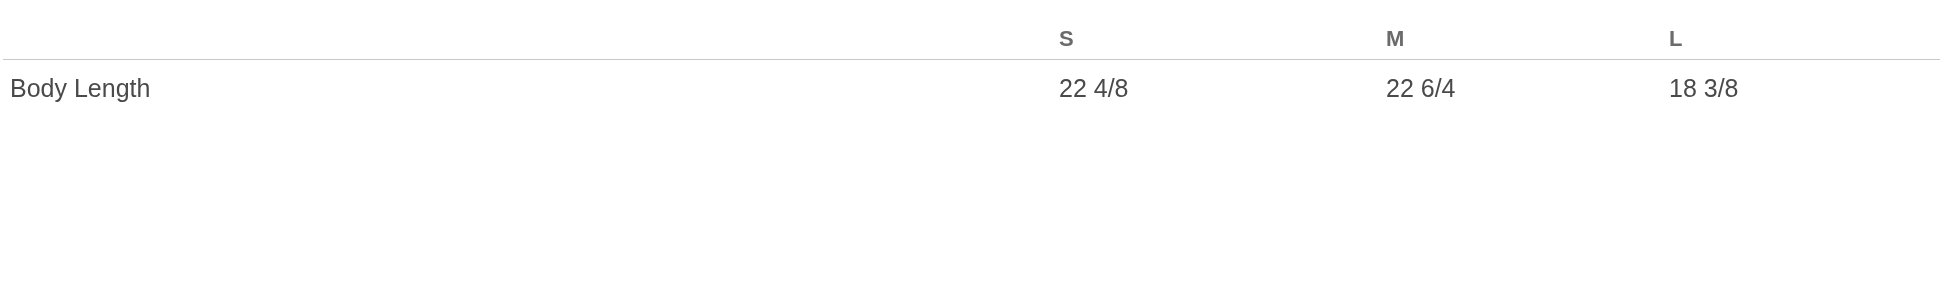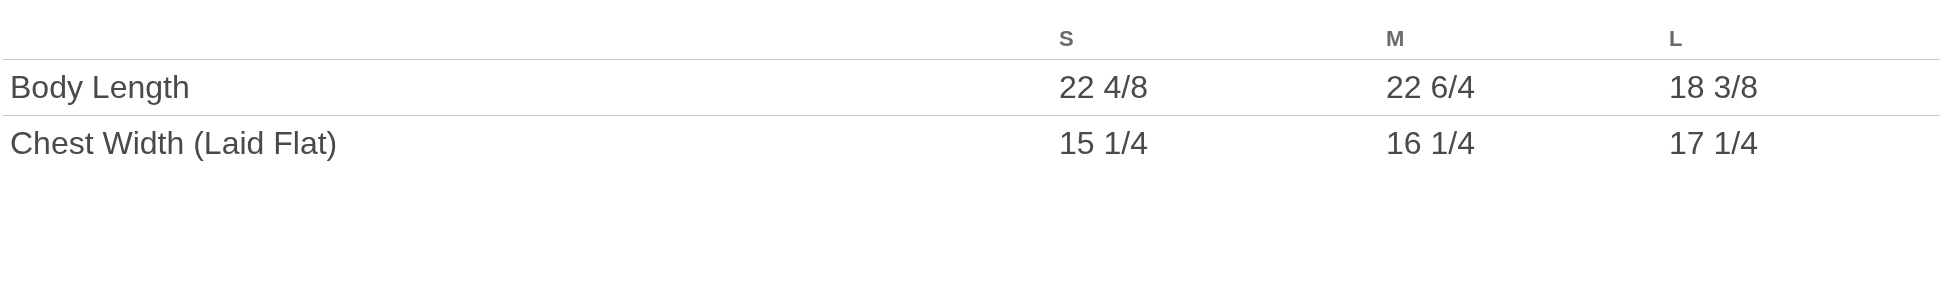--- a/index.html
+++ b/index.html
@@ -60,21 +60,21 @@
 
   tbody tr {
     height: 55px;
   }
 
   tbody td {
     height: 55px;
     padding: 0 0 0 7px;
     text-align: left;
     vertical-align: middle;
-    font-size: 32px;
+    font-size: 25px;
     font-weight: 400;
     color: #4a4a4a;
     line-height: 1.2;
     white-space: nowrap;
     border-top: 1.5px solid #c9c9c9;
     border-bottom: none;
     border-left: none;
     border-right: none;
   }
 
@@ -106,25 +106,19 @@
 
     <tbody>
 
       <tr>
         <td class="cell-label">Body Length</td>
         <td>22 4/8</td>
         <td>22 6/4</td>
         <td>18 3/8</td>
       </tr>
 
-      <tr>
-        <td class="cell-label">Chest Width (Laid Flat)</td>
-        <td>15 1/4</td>
-        <td>16 1/4</td>
-        <td>17 1/4</td>
-      </tr>
 
 
 
     </tbody>
   </table>
 
 </div>
 
 </body></html>

